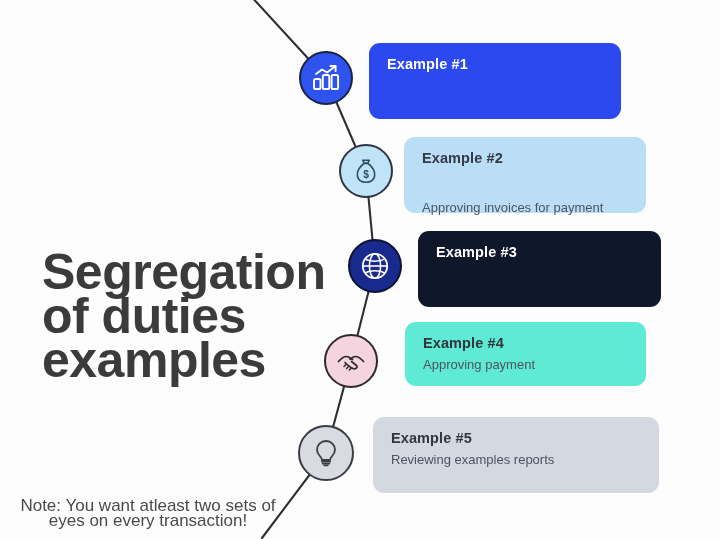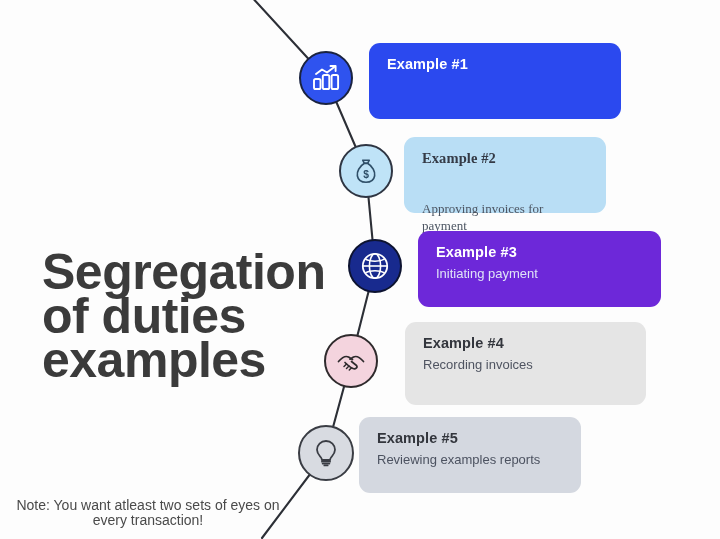--- a/index.html
+++ b/index.html
@@ -41,21 +41,21 @@
     color: #3b3b3b;
     letter-spacing: -0.5px;
   }
   
   #note {
     position: absolute;
     left: 14px;
     top: 498px;
     width: 268px;
     text-align: center;
-    font-size: 14px;
+    font-size: 17px;
     line-height: 15px;
     color: #4a4a4a;
   }
   .circle {
     position: absolute;
     border-radius: 50%;
     box-sizing: border-box;
     display: flex;
     align-items: center;
     justify-content: center;
@@ -80,42 +80,42 @@
   
   #circle-1 { left: 299px; top: 51px; width: 54px; height: 54px;
               background: #2f53ef; border: 2.5px solid #1a2340; }
   #card-1   { left: 369px; top: 43px; width: 252px; height: 76px;
               background: #2b49ef; }
   #card-1 .ex-title { color: #ffffff; }
   #card-1 .ex-desc  { color: #e7ecff; }
   
   #circle-2 { left: 339px; top: 144px; width: 54px; height: 54px;
               background: #bfe3f7; border: 2.5px solid #2e3542; }
-  #card-2   { left: 404px; top: 137px; width: 202px; height: 76px;
-              background: #b9def5; font-family: Liberation Serif, serif; }
+  #card-2   { left: 404px; top: 137px; width: 242px; height: 76px;
+              background: #b9def5; }
   #card-2 .ex-title { color: #343a46; }
   #card-2 .ex-desc  { color: #4c5562; margin-top: 33px; }
   
   #circle-3 { left: 348px; top: 239px; width: 54px; height: 54px;
               background: #182a8e; border: 2.5px solid #0d1330; }
   #card-3   { left: 418px; top: 231px; width: 243px; height: 76px;
-              background: #6d28d9; }
+              background: #0f172a; }
   #card-3 .ex-title { color: #ffffff; }
   #card-3 .ex-desc  { color: #dfe3f7; }
   
   #circle-4 { left: 324px; top: 334px; width: 54px; height: 54px;
               background: #f4d4de; border: 2.5px solid #2e2a2c; }
-  #card-4   { left: 405px; top: 322px; width: 241px; height: 83px;
-              background: #e5e5e5; }
+  #card-4   { left: 405px; top: 322px; width: 241px; height: 64px;
+              background: #5eead4; }
   #card-4 .ex-title { color: #33363d; }
   #card-4 .ex-desc  { color: #4f5461; }
   
   #circle-5 { left: 298px; top: 425px; width: 56px; height: 56px;
               background: #d8dbe1; border: 2.5px solid #3a3d44; }
-  #card-5   { left: 359px; top: 417px; width: 222px; height: 76px;
+  #card-5   { left: 373px; top: 417px; width: 286px; height: 76px;
               background: #d4d8e0; }
   #card-5 .ex-title { color: #33363d; }
   #card-5 .ex-desc  { color: #4c5260; }
   .icon-svg { display: block; }
 </style>
 </head>
 <body>
 
 <div id="canvas">
 
@@ -163,39 +163,38 @@
         <circle cx="16" cy="16" r="12.2" fill="none" stroke="#ffffff" stroke-width="1.8"></circle>
         <ellipse cx="16" cy="16" rx="5.6" ry="12.2" fill="none" stroke="#ffffff" stroke-width="1.6"></ellipse>
         <line x1="3.8" y1="16" x2="28.2" y2="16" stroke="#ffffff" stroke-width="1.6"></line>
         <path d="M6.4 9.2 C 11 11.8 21 11.8 25.6 9.2" fill="none" stroke="#ffffff" stroke-width="1.5"></path>
         <path d="M6.4 22.8 C 11 20.2 21 20.2 25.6 22.8" fill="none" stroke="#ffffff" stroke-width="1.5"></path>
       </svg>
     </span>
   </div>
   <div class="card" id="card-3">
     <p class="ex-title">Example #3</p>
-    <p class="ex-desc">Initiating payment</p>
   </div>
 
   <div class="circle" id="circle-4">
     <span>
       <svg class="icon-svg" width="32" height="32" viewBox="0 0 32 32">
         <path d="M3.5 16.5 C 7 12.5 10.5 10.5 13.5 12 L 17.5 14.5" fill="none" stroke="#2d2a2c" stroke-width="1.7" stroke-linecap="round" stroke-linejoin="round"></path>
         <path d="M28.5 16.5 C 25 12.5 21.5 10.5 18.5 12 L 15 14.2" fill="none" stroke="#2d2a2c" stroke-width="1.7" stroke-linecap="round" stroke-linejoin="round"></path>
         <path d="M10 17.5 C 12 19.5 15.5 22.5 18 23.5 C 20.5 24.5 23 22.5 21.5 20.5
                  L 16.5 16.5" fill="none" stroke="#2d2a2c" stroke-width="1.7" stroke-linecap="round" stroke-linejoin="round"></path>
         <path d="M11.5 19 L 9 21.5" fill="none" stroke="#2d2a2c" stroke-width="1.5" stroke-linecap="round"></path>
         <path d="M14 21 L 11.5 23.5" fill="none" stroke="#2d2a2c" stroke-width="1.5" stroke-linecap="round"></path>
         <path d="M16.5 22.8 L 14.3 25" fill="none" stroke="#2d2a2c" stroke-width="1.5" stroke-linecap="round"></path>
       </svg>
     </span>
   </div>
   <div class="card" id="card-4">
     <p class="ex-title">Example #4</p>
-    <p class="ex-desc">Recording invoices</p>
+    <p class="ex-desc">Approving payment</p>
   </div>
 
   <div class="circle" id="circle-5">
     <span>
       <svg class="icon-svg" width="32" height="32" viewBox="0 0 32 32">
         <path d="M16 4 C 10.8 4 7 7.9 7 12.8 C 7 16.2 9.2 18.3 10.8 20.3
                  C 11.6 21.3 11.9 22 11.9 23 h8.2 c 0-1 0.3-1.7 1.1-2.7
                  C 22.8 18.3 25 16.2 25 12.8 C 25 7.9 21.2 4 16 4 z" fill="none" stroke="#3a3d44" stroke-width="1.8" stroke-linejoin="round"></path>
         <line x1="11.9" y1="24.7" x2="20.1" y2="24.7" stroke="#3a3d44" stroke-width="1.7" stroke-linecap="round"></line>
         <line x1="12.6" y1="26.6" x2="19.4" y2="26.6" stroke="#3a3d44" stroke-width="1.7" stroke-linecap="round"></line>

